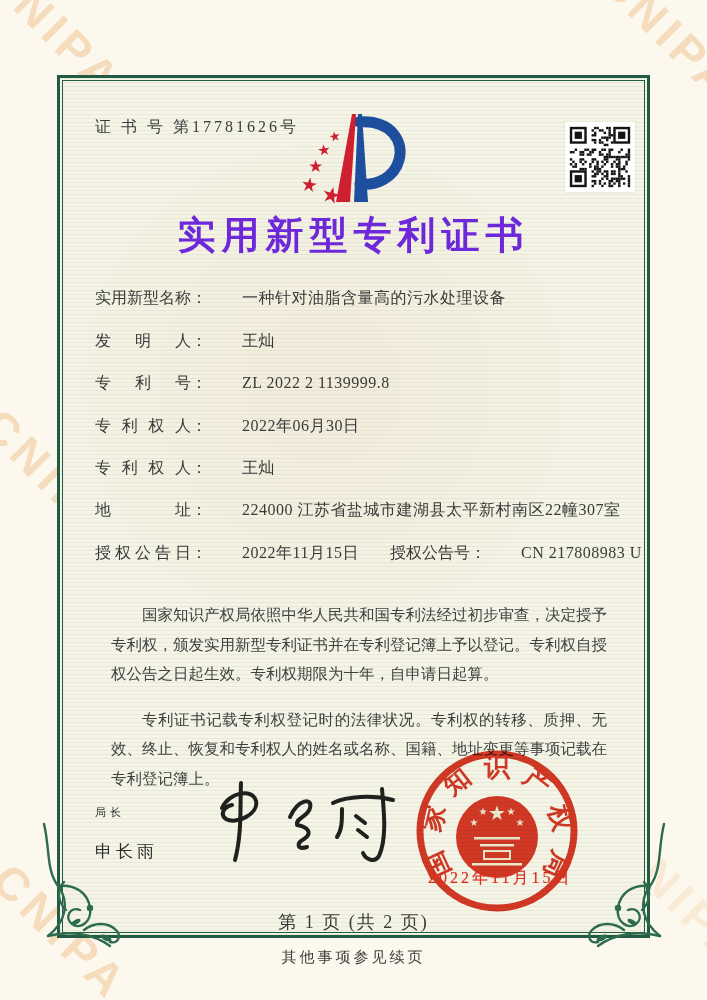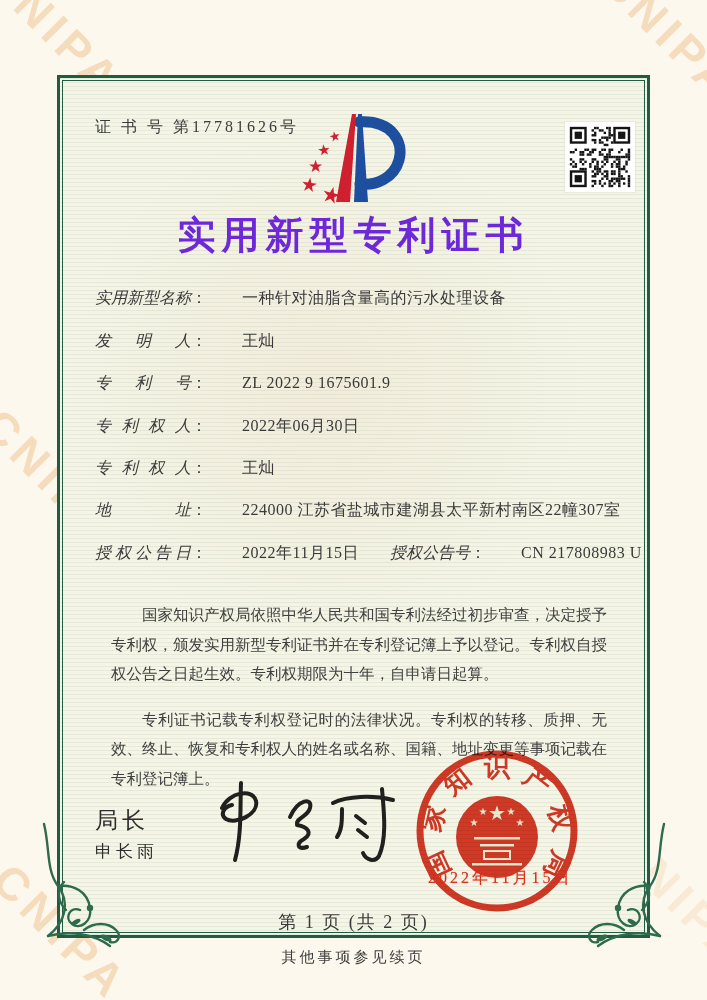--- a/index.html
+++ b/index.html
@@ -33,33 +33,33 @@
   }
   .logo{position:absolute;left:296px;top:108px;width:116px;height:100px;}
   .qr{position:absolute;left:565px;top:122px;width:70px;height:70px;background:#fff;
       box-shadow:0 0 0 1px rgba(0,0,0,0.04);}
   .title{
     position:absolute;left:0;top:210px;width:707px;text-align:center;
     font-size:38px;font-weight:bold;letter-spacing:6px;color:#6d28d9;
   }
   
   .field-row{position:absolute;left:95px;width:530px;font-size:16px;color:#3a3a3a;white-space:nowrap;}
-  .field-label{display:inline-block;width:96px;text-align:justify;text-align-last:justify;vertical-align:bottom;font-style:italic;}
+  .field-label{display:inline-block;width:96px;text-align:justify;text-align-last:justify;vertical-align:bottom;}
   .field-colon{display:inline-block;margin-right:8px;}
   .field-value{letter-spacing:0.5px;margin-left:27px;}
   .field-col2{position:absolute;left:295px;top:0;white-space:nowrap;}
   .field-col2 .field-label{width:80px;}
   
   .body-text{
     position:absolute;left:95px;top:584px;width:528px;
     font-size:15.5px;line-height:29.5px;color:#404040;text-align:justify;
   }
   .body-text p{margin:16px;text-indent:2em;}
   
-  .sig-role{position:absolute;left:95px;top:805px;font-size:23px;letter-spacing:4px;color:#2e2e2e;font-family:Liberation Serif, serif;}
+  .sig-role{position:absolute;left:95px;top:805px;font-size:11px;letter-spacing:4px;color:#2e2e2e;font-family:Liberation Serif, serif;}
   .sig-name{position:absolute;left:95px;top:840px;font-size:17px;letter-spacing:4px;color:#2e2e2e;}
   .sig-hand{position:absolute;left:195px;top:772px;}
   
   .seal{position:absolute;left:411px;top:745px;width:172px;height:172px;
         opacity:0.95;mix-blend-mode:multiply;}
   .seal-date{
     position:absolute;left:428px;top:868px;width:170px;
     font-size:16px;letter-spacing:3px;color:#d8301d;white-space:nowrap;
     text-shadow:0 0 1px rgba(216,48,29,0.4);
   }
@@ -291,21 +291,21 @@
 
   <div class="title">实用新型专利证书</div>
 
   <div class="field-row" style="top:288px;">
     <span class="field-label">实用新型名称</span><span class="field-colon">：</span><span class="field-value">一种针对油脂含量高的污水处理设备</span>
   </div>
   <div class="field-row" style="top:331px;">
     <span class="field-label">发明人</span><span class="field-colon">：</span><span class="field-value">王灿</span>
   </div>
   <div class="field-row" style="top:373px;">
-    <span class="field-label">专利号</span><span class="field-colon">：</span><span class="field-value">ZL 2022 9 1675601.9</span>
+    <span class="field-label">专利号</span><span class="field-colon">：</span><span class="field-value">ZL 2022 2 1139999.8</span>
   </div>
   <div class="field-row" style="top:416px;">
     <span class="field-label">专利权人</span><span class="field-colon">：</span><span class="field-value">2022年06月30日</span>
   </div>
   <div class="field-row" style="top:458px;">
     <span class="field-label">专利权人</span><span class="field-colon">：</span><span class="field-value">王灿</span>
   </div>
   <div class="field-row" style="top:500px;">
     <span class="field-label">地址</span><span class="field-colon">：</span><span class="field-value">224000 江苏省盐城市建湖县太平新村南区22幢307室</span>
   </div>

